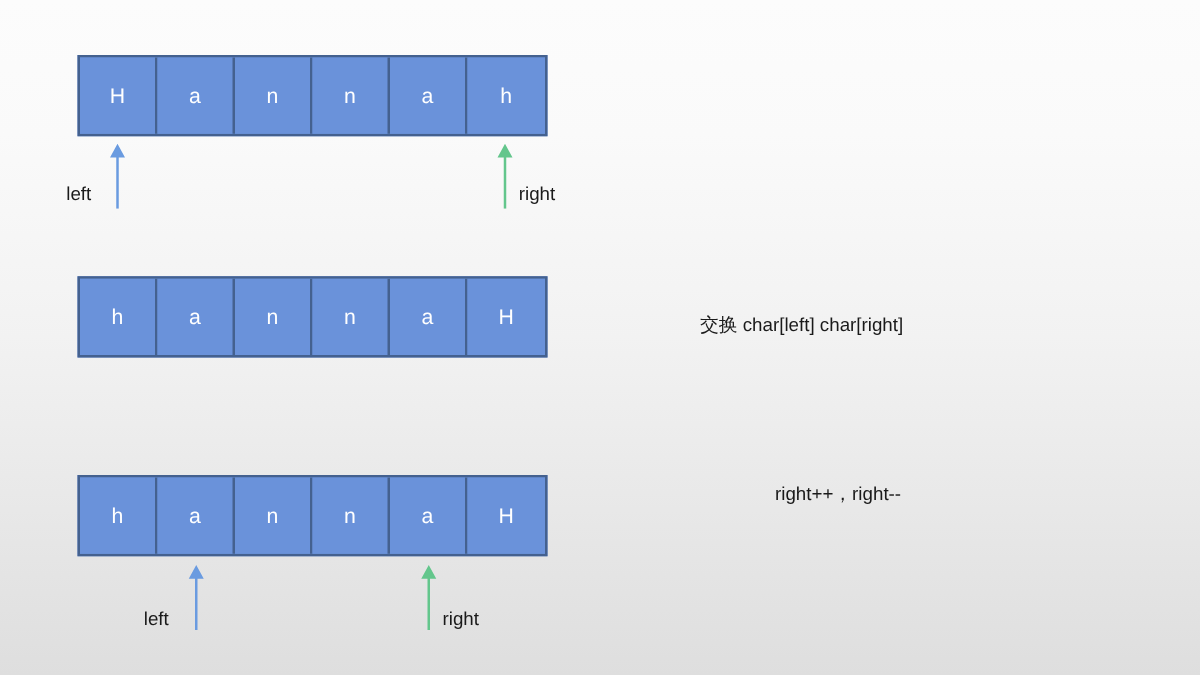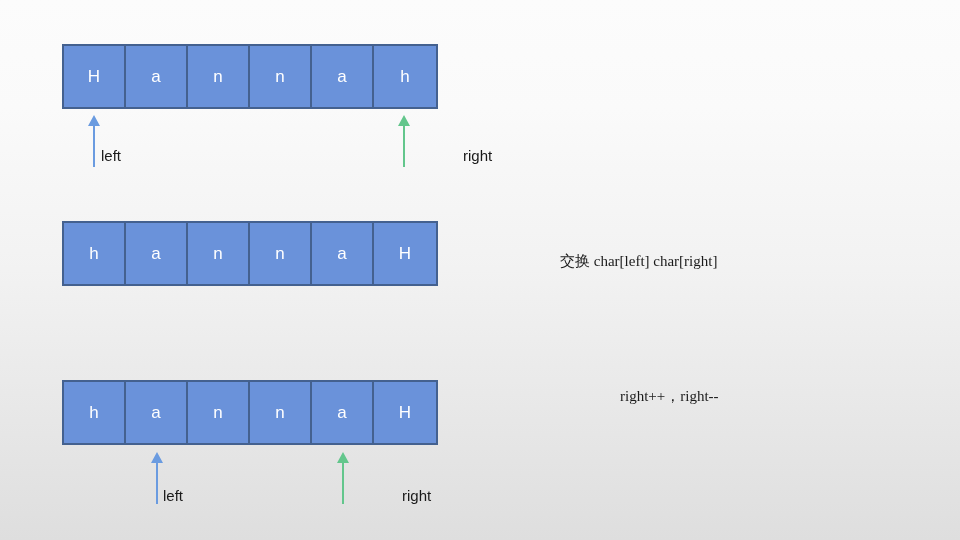--- a/index.html
+++ b/index.html
@@ -56,29 +56,28 @@
   }
 
   
   .ptr-label {
     position: absolute;
     font-size: 15px;
     color: #1a1a1a;
     font-family: "Liberation Sans", sans-serif;
     white-space: nowrap;
     line-height: 1;
-    margin-left: 48px;
   }
 
   
   .annotation {
     position: absolute;
     font-size: 15px;
     color: #1a1a1a;
-    font-family: Liberation Serif, serif;
+    font-family: Liberation Sans, sans-serif;
     white-space: nowrap;
     line-height: 1.2;
   }
 </style>
 </head>
 <body>
 
 <div id="stage">
 
   <div class="char-table" style="left:62px; top:44px;">

